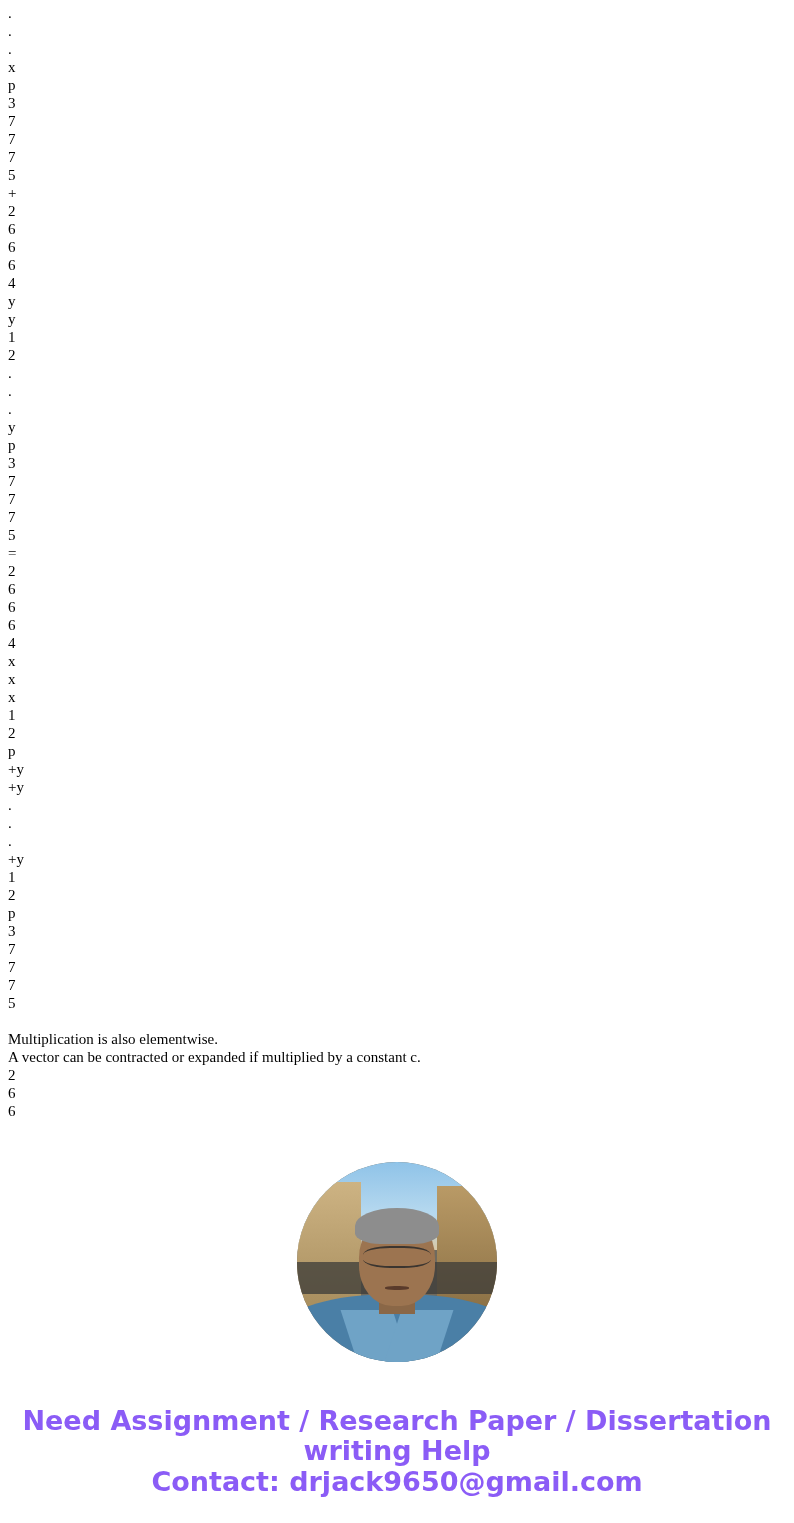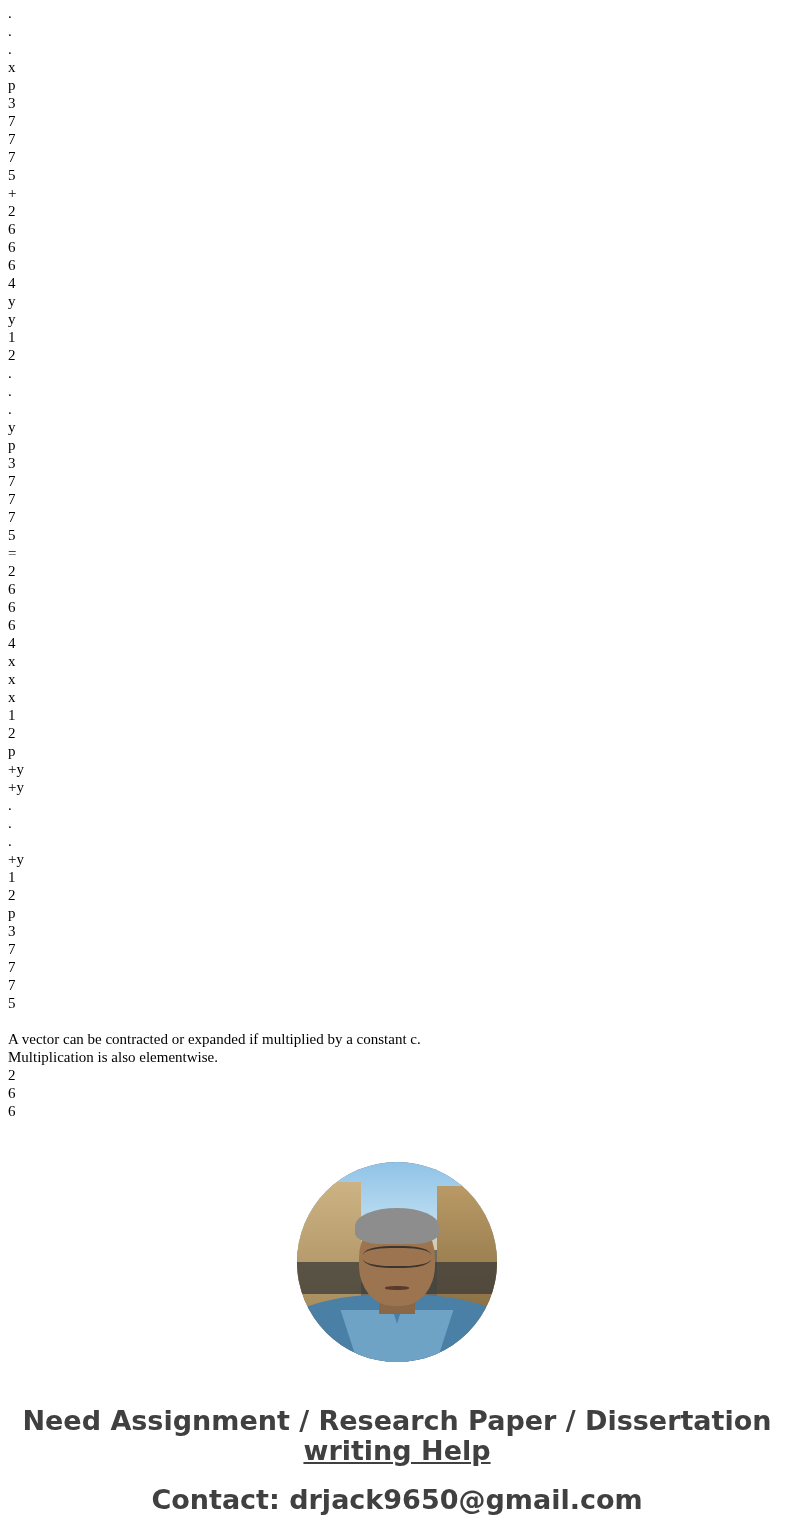--- a/index.html
+++ b/index.html
@@ -122,25 +122,25 @@
     background: #5a3b2b;
     border-radius: 40%;
   }
   .footer {
     margin-top: 44px;
     text-align: center;
     font-family: "DejaVu Sans", sans-serif;
     font-weight: bold;
     font-size: 27px;
     line-height: 30px;
-    color: #404040;
+    color: #8b5cf6;
     padding: 0 12px;
   }
-  .footer .line2 { display: block; text-decoration: underline; }
-  .footer .line3 { display: block; margin-top: 19px; }
+  .footer .line2 { display: block; }
+  .footer .line3 { display: block; margin-top: 1px; }
 </style>
 </head>
 <body>
 
 <div class="page">
 
   <div class="math-lines">
     <div class="ln">.</div>
     <div class="ln">.</div>
     <div class="ln">.</div>
@@ -194,22 +194,22 @@
     <div class="ln">p</div>
     <div class="ln">3</div>
     <div class="ln">7</div>
     <div class="ln">7</div>
     <div class="ln">7</div>
     <div class="ln">5</div>
     <div class="ln"></div>
   </div>
 
   <div class="prose">
+    <div class="ln">Multiplication is also elementwise.</div>
     <div class="ln">A vector can be contracted or expanded if multiplied by a constant c.</div>
-    <div class="ln">Multiplication is also elementwise.</div>
   </div>
 
   <div class="math-lines">
     <div class="ln">2</div>
     <div class="ln">6</div>
     <div class="ln">6</div>
   </div>
 
   <div class="photo-wrap">
     <div class="avatar">

